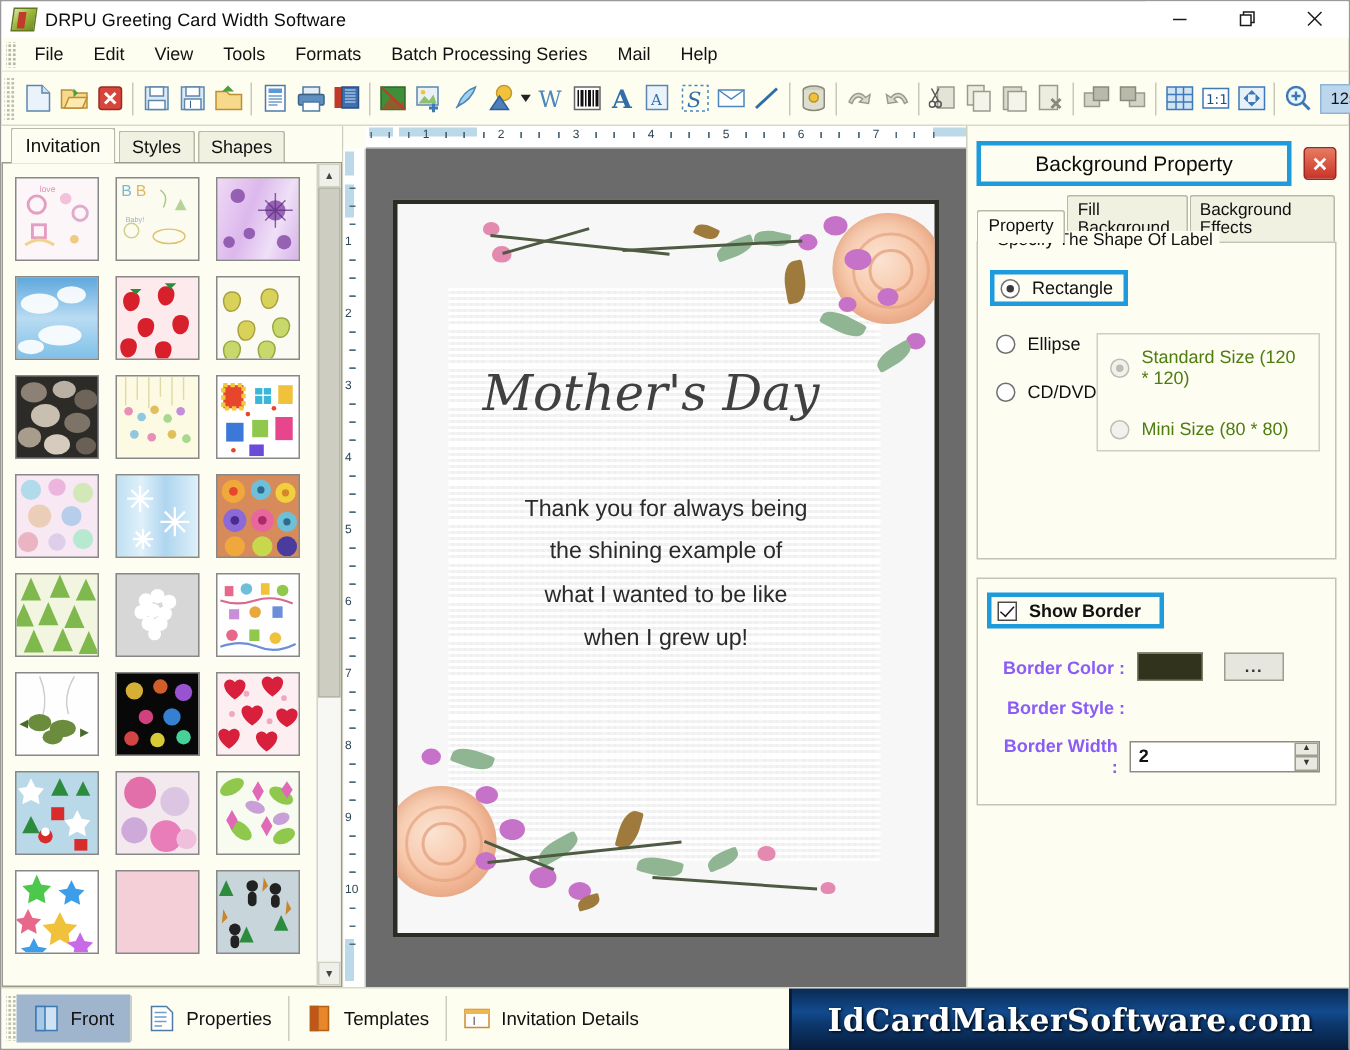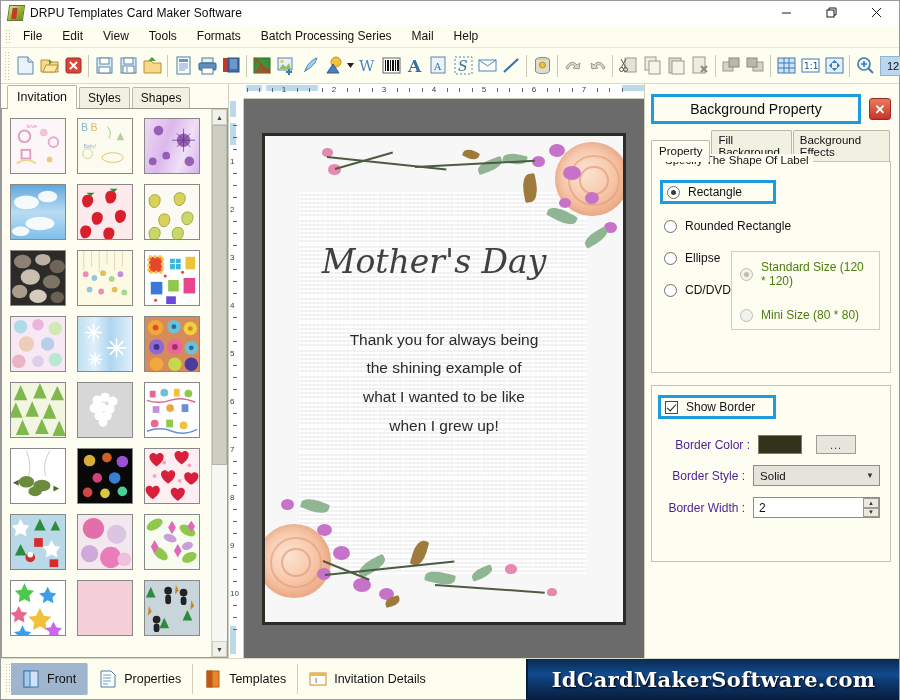--- a/index.html
+++ b/index.html
@@ -250,21 +250,21 @@
   .dis-text{ color:#4d7c0f; }
   .chk{
     width:13px;height:13px;border:1px solid #4a4a4a;background:#fff;margin-right:8px;
     flex:0 0 13px; position:relative;
   }
   .chk.on:after{
     content:""; position:absolute; left:3px; top:0px; width:4px; height:8px;
     border:solid #151515; border-width:0 1.6px 1.6px 0; transform:rotate(42deg);
   }
   .field-row{ display:flex; align-items:center; margin:11px 0; font-size:12px;}
-  .field-label{ width:96px; text-align:right; padding-right:8px; color:#4c1d95; font-size:12px;}
+  .field-label{ width:96px; text-align:right; padding-right:8px; color:#8b5cf6; font-size:12px;}
   .swatch{ width:44px;height:19px;background:#32331d;border:1px solid #7d7d6a;}
   .dotsbtn{
     width:40px;height:19px;background:#e6e6de;border:1px solid #9d9d90;
     font-size:11px;display:flex;align-items:center;justify-content:center;color:#333;
     letter-spacing:1px; margin-left:14px;
   }
   .combo{
     width:134px;height:21px;background:#e4e4dc;border:1px solid #8d8d80;
     display:flex;align-items:center;padding-left:6px;font-size:11.5px;color:#111;
     position:relative;
@@ -312,21 +312,21 @@
     text-shadow: 1px 1px 2px #000; letter-spacing:.3px;
   }
 </style>
 </head>
 <body>
 
 <div id="app">
 
   <div class="titlebar">
     <div class="app-icon"></div>
-    <div class="title-text">DRPU Templates Card Maker Software</div>
+    <div class="title-text">DRPU Greeting Card Width Software</div>
     <div class="winbtns">
       <div class="winbtn">
         <svg width="11" height="11" viewBox="0 0 11 11">
             <line x1="1" y1="6" x2="10" y2="6" stroke="#1a1a1a" stroke-width="1"></line>
           </svg>
       </div>
       <div class="winbtn">
         <svg width="11" height="11" viewBox="0 0 11 11">
           <rect x="1" y="3" width="7" height="7" fill="none" stroke="#1a1a1a" stroke-width="1"></rect>
           <polyline points="3,3 3,1 10,1 10,8 8,8" fill="none" stroke="#1a1a1a" stroke-width="1"></polyline>
@@ -1183,31 +1183,27 @@
 
       <div class="rtabs">
         <div class="rtab active">Property</div>
         <div class="rtab">Fill Background</div>
         <div class="rtab">Background Effects</div>
       </div>
 
       <div class="group" style="height:212px;">
         <div class="group-title">Specify The Shape Of Label</div>
 
-        <div class="hl" style="width:116px;margin:6px 0 0 -2px;">
+        <div class="hl" style="width:92px;margin:6px 0 0 -2px;">
           <div class="radio-row" style="margin:0;">
             <div class="radio on"></div>
             <span>Rectangle</span>
           </div>
         </div>
 
-        <div class="radio-row" style="margin:15px 0 0 2px;">
-          <div class="radio"></div>
-          <span>Rounded Rectangle</span>
-        </div>
 
         <div style="display:flex;align-items:flex-start;margin-top:18px;">
           <div style="flex:1;">
             <div class="radio-row" style="margin:0 0 0 2px;">
               <div class="radio"></div>
               <span>Ellipse</span>
             </div>
             <div class="radio-row" style="margin:18px 0 0 2px;">
               <div class="radio"></div>
               <span>CD/DVD</span>
@@ -1219,40 +1215,36 @@
               <span class="dis-text">Standard Size (120 * 120)</span>
             </div>
             <div class="radio-row" style="margin:20px 0 0 0;">
               <div class="radio dis"></div>
               <span class="dis-text">Mini Size (80 * 80)</span>
             </div>
           </div>
         </div>
       </div>
 
-      <div class="group" style="margin-top:12px;height:177px;padding-top:9px;">
+      <div class="group" style="margin-top:12px;height:152px;padding-top:9px;font-weight:bold;">
         <div class="hl" style="width:118px;margin:0 0 0 -4px;">
           <div class="radio-row" style="margin:0;">
             <div class="chk on"></div>
             <span>Show Border</span>
           </div>
         </div>
 
         <div class="field-row" style="margin-top:16px;">
           <div class="field-label">Border Color :</div>
           <div class="swatch"></div>
           <div class="dotsbtn">...</div>
         </div>
 
         <div class="field-row">
           <div class="field-label">Border Style :</div>
-          <div class="combo">
-            <span class="cv">Solid</span>
-            <span class="carrow">▼</span>
-          </div>
         </div>
 
         <div class="field-row">
           <div class="field-label">Border Width :</div>
           <div class="spin">
             <span class="sv">2</span>
             <span class="spin-btns">
               <span class="spin-b">▲</span>
               <span class="spin-b">▼</span>
             </span>

